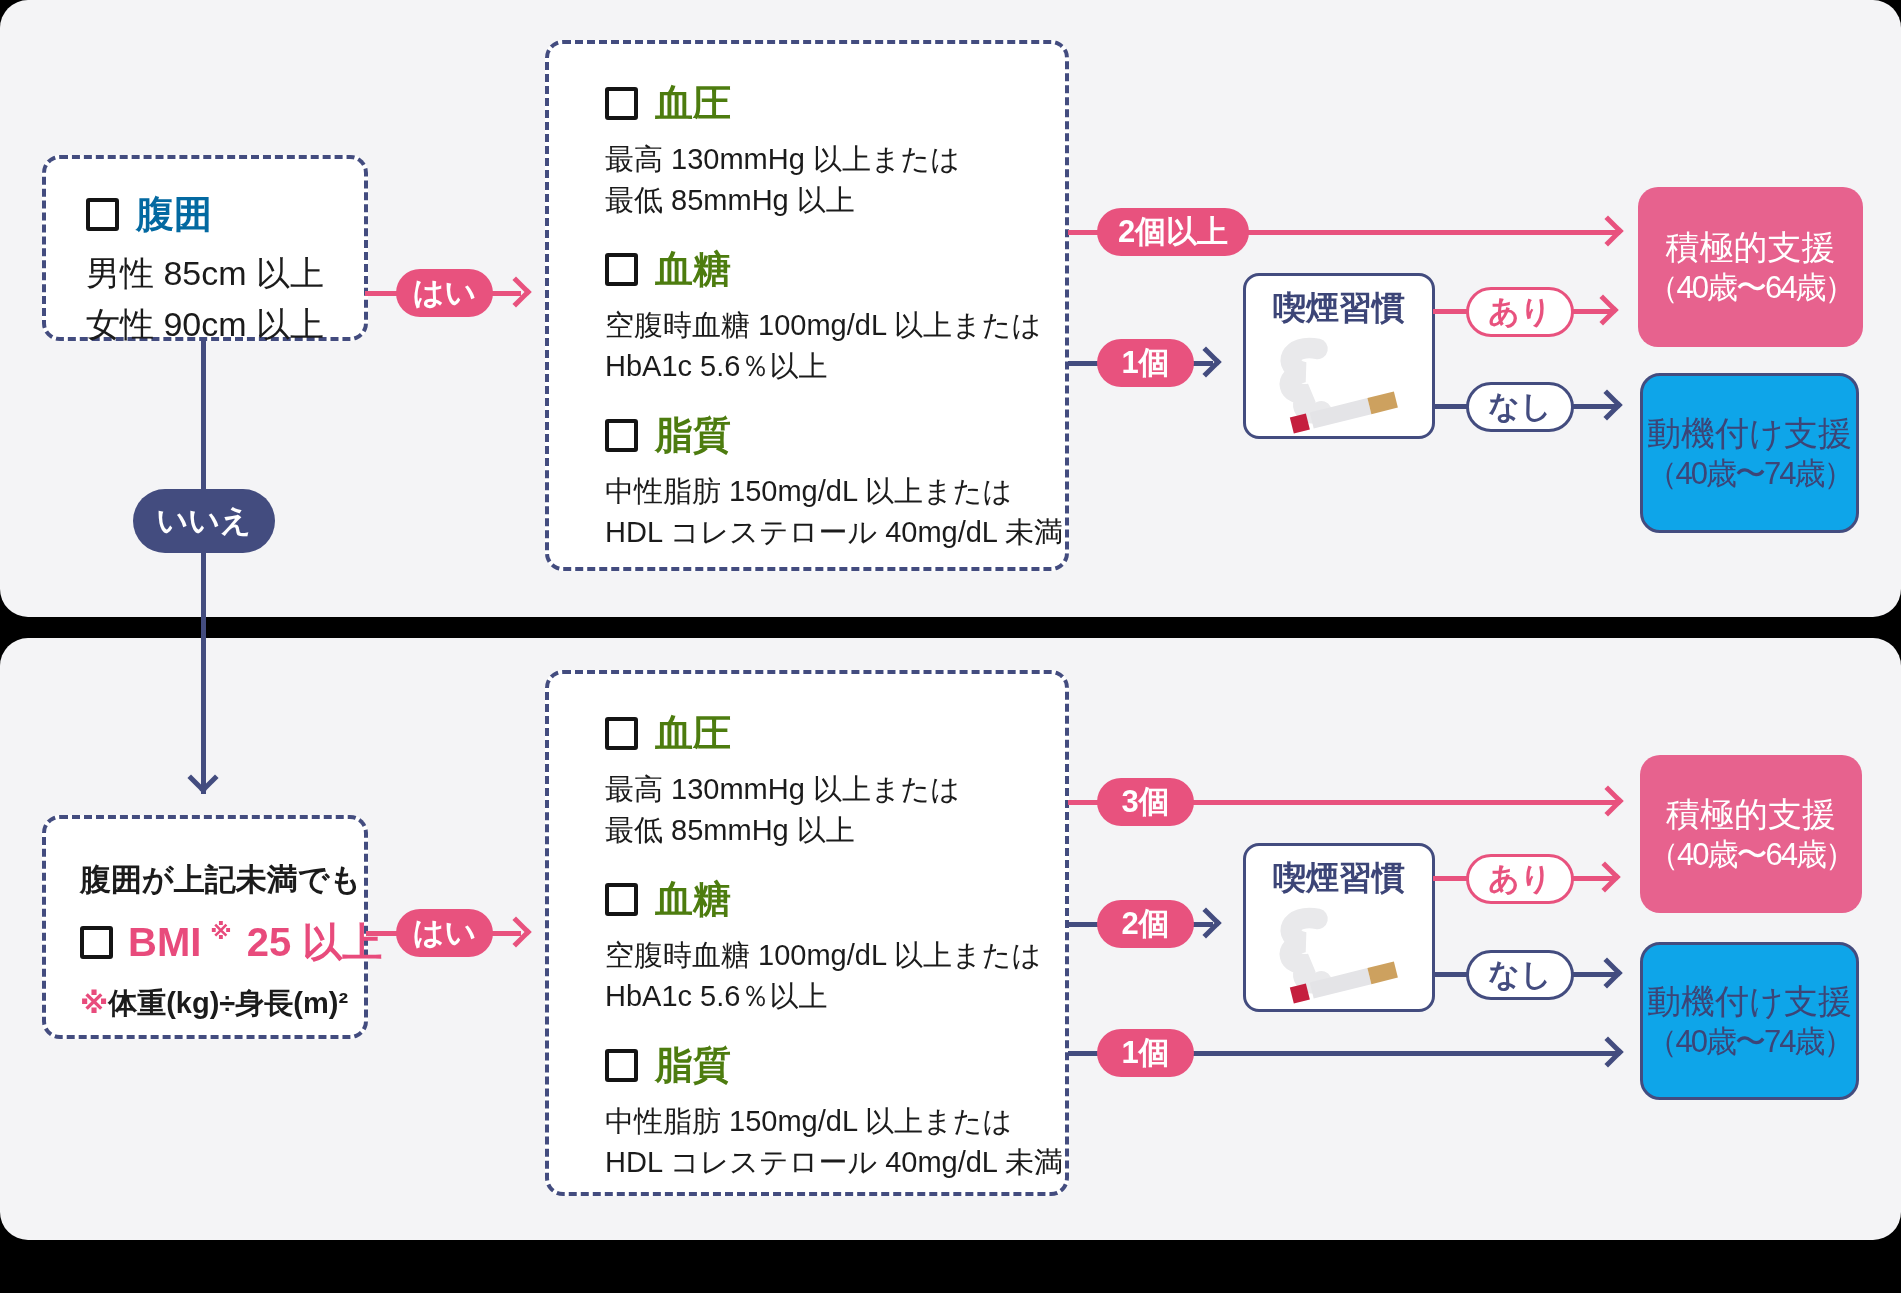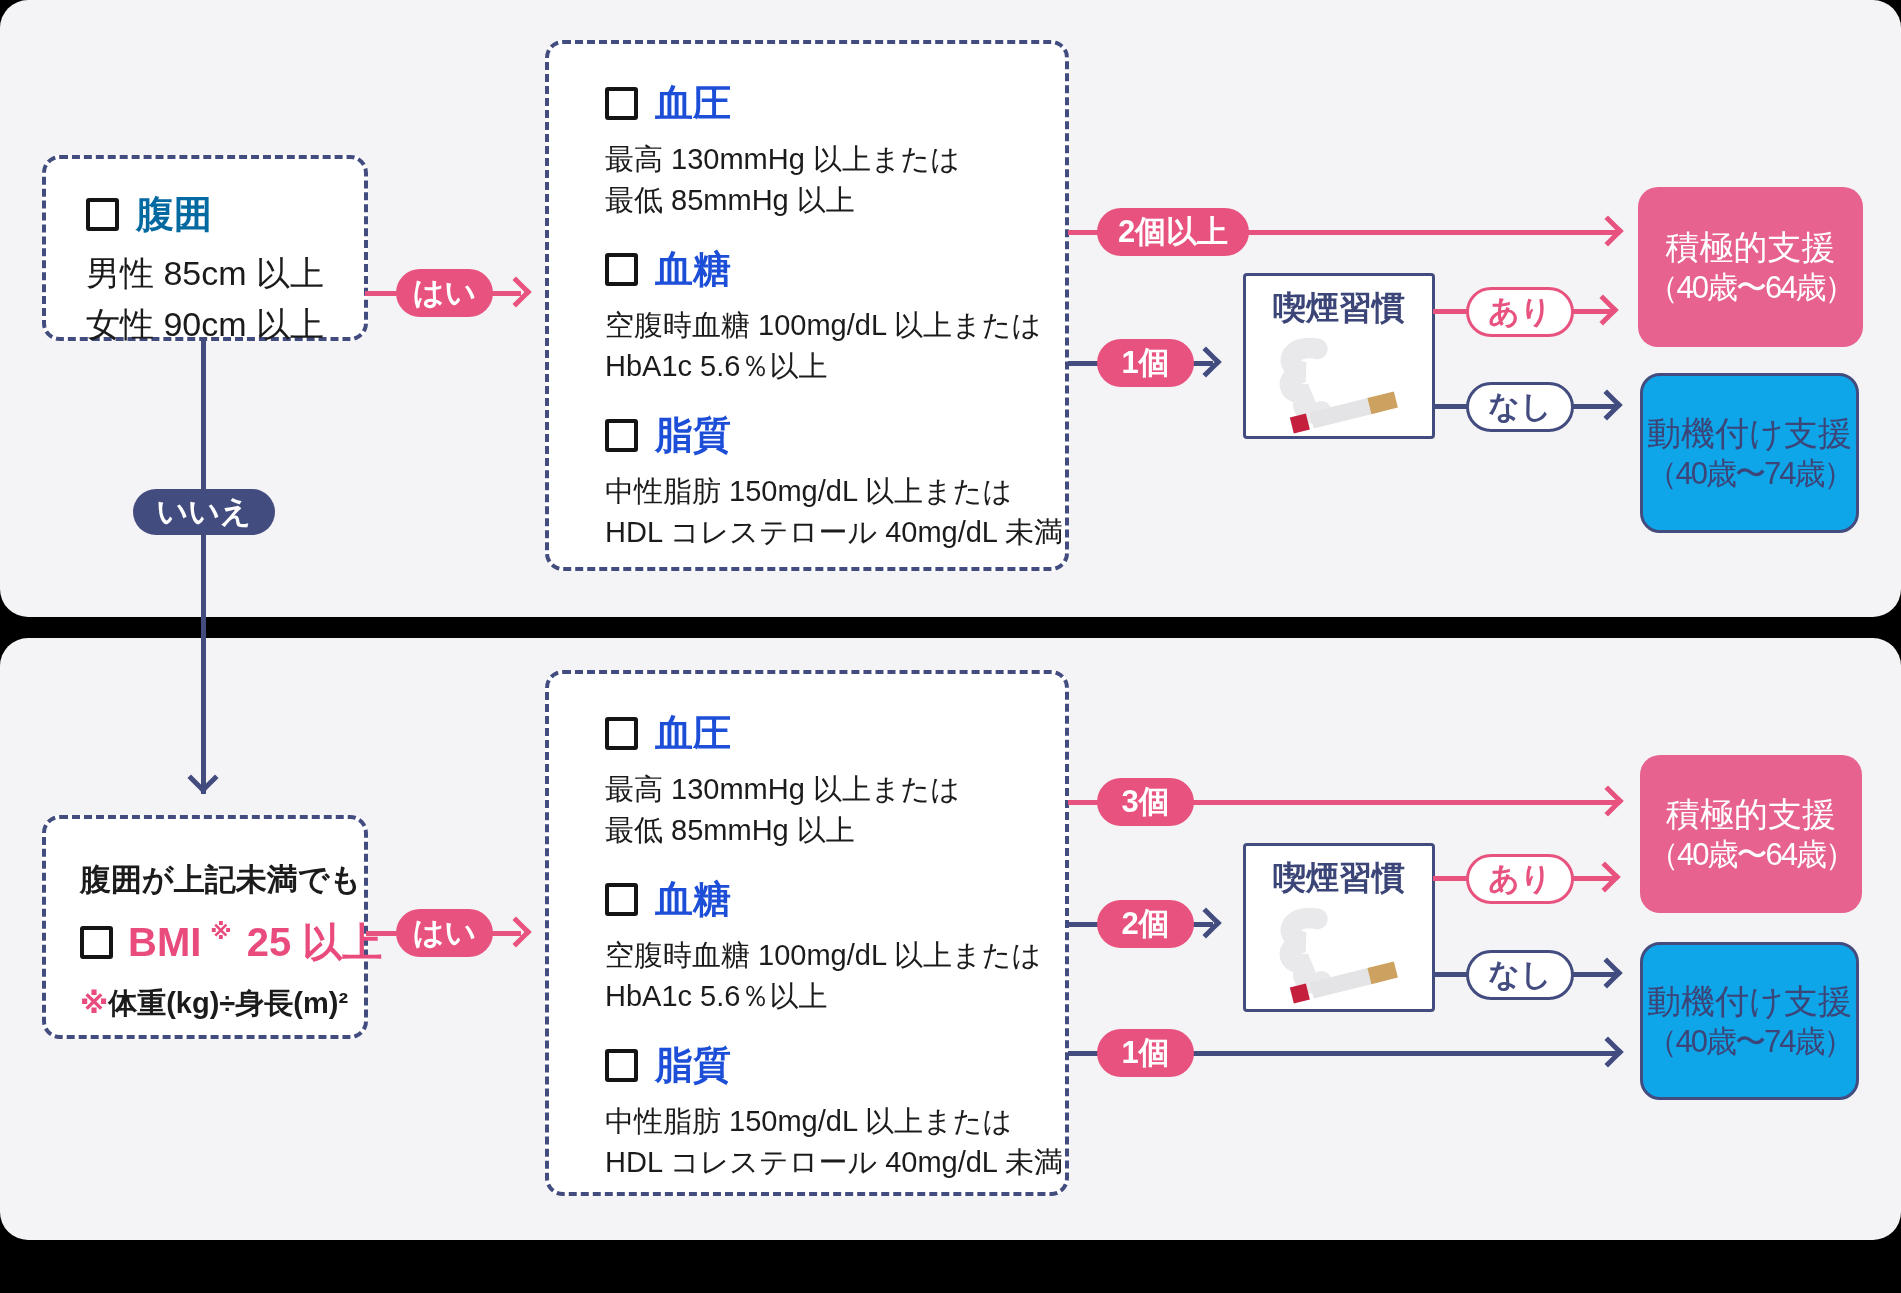--- a/index.html
+++ b/index.html
@@ -21,27 +21,27 @@
   .pill-pink{background:#e8527e;color:#ffffff;}
   .pill-navy{background:#434c7f;color:#fff;}
   .pill-pink-o{background:#fff;border:3px solid #e8527e;color:#e8527e;}
   .pill-navy-o{background:#fff;border:3px solid #434c7f;color:#434c7f;}
   .support{position:absolute;display:flex;flex-direction:column;align-items:center;justify-content:center;
            border-radius:20px;font-weight:400;text-align:center;box-sizing:border-box;white-space:nowrap;}
   .support.pinkfill{background:#e7628e;color:#fff;}
   .support.outline{background:#0ea5e9;border:3px solid #434c7f;color:#3c4577;align-items:center;}
   .support .l1{font-size:34px;line-height:1.25;}
   .support .l2{font-size:31px;line-height:1.25;letter-spacing:-2px;}
-  .smokebox{position:absolute;background:#fff;border:3px solid #434c7f;border-radius:4px;box-sizing:border-box;
+  .smokebox{position:absolute;background:#fff;border:3px solid #434c7f;border-radius:16px;box-sizing:border-box;
             display:flex;flex-direction:column;align-items:center;overflow:hidden;}
   .smoketitle{color:#3c4577;font-weight:700;font-size:33px;margin-top:10px;white-space:nowrap;}
   .checkbox{display:inline-block;width:33px;height:33px;border:4px solid #141414;border-radius:3px;background:#fff;
             box-sizing:border-box;flex:none;}
   .risk-body{padding:34px 14px 0 56px;}
-  .risk-head{display:flex;align-items:center;gap:17px;font-size:38px;font-weight:700;color:#1d4ed8;margin-bottom:10px;white-space:nowrap;}
+  .risk-head{display:flex;align-items:center;gap:17px;font-size:38px;font-weight:700;color:#4d7c0f;margin-bottom:10px;white-space:nowrap;}
   .risk-desc{font-size:29px;color:#1b1b1b;line-height:1.40;font-weight:500;margin-bottom:24px;white-space:nowrap;}
   .waist-body{padding:30px 0 0 40px;}
   .waist-head{display:flex;align-items:center;gap:17px;font-size:38px;font-weight:700;color:#0369a1;margin-bottom:8px;white-space:nowrap;}
   .waist-line{font-size:34px;color:#1b1b1b;font-weight:500;line-height:1.5;white-space:nowrap;}
   .bmi-body{padding:40px 0 0 34px;}
   .bmi-pre{font-size:31px;font-weight:600;color:#1b1b1b;margin-bottom:14px;white-space:nowrap;}
   .bmi-head{display:flex;align-items:center;gap:15px;font-size:40px;font-weight:700;color:#e84b7c;white-space:nowrap;}
   .bmi-head .sup{font-size:22px;align-self:flex-start;margin:4px 0 0 -6px;}
   .bmi-note{font-size:29px;font-weight:600;color:#1b1b1b;margin-top:14px;white-space:nowrap;}
   .bmi-note .sym{color:#e84b7c;}
@@ -49,21 +49,21 @@
 </head>
 <body>
 
 <div class="stage">
 
   <div class="panel" style="top:0;height:617px;"></div>
   <div class="panel" style="top:638px;height:602px;"></div>
 
   <div class="vline navy-bg" style="left:201px;top:339px;height:455px;"></div>
   <div class="chev down navy" style="left:192px;top:767px;"></div>
-  <div class="pill pill-navy" style="left:133px;top:489px;width:142px;height:46px;font-size:31px;">
+  <div class="pill pill-navy" style="left:133px;top:489px;width:142px;height:64px;font-size:31px;">
     <span>いいえ</span>
   </div>
 
   <div class="dashed-box" style="left:42px;top:155px;width:326px;height:186px;">
     <div class="waist-body">
       <div class="waist-head">
         <span class="checkbox"></span>
         <span>腹囲</span>
       </div>
       <div class="waist-line">男性 85cm 以上</div>

